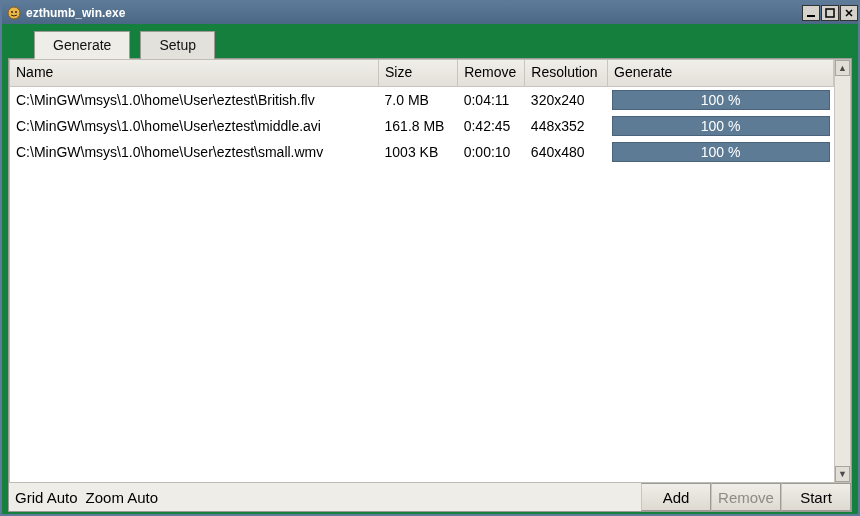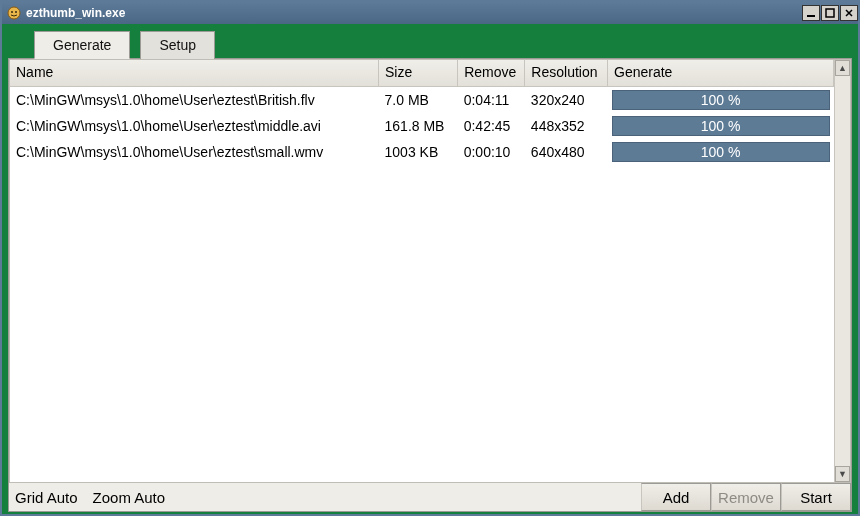--- a/index.html
+++ b/index.html
@@ -158,21 +158,21 @@
   .vscroll .track { flex:1; }
   .statusbar {
     display: flex;
     align-items: stretch;
     height: 28px;
   }
   .status-text {
     flex: 1;
     display: flex;
     align-items: center;
-    gap: 15px;
+    gap: 8px;
     padding: 0 6px;
     color: #000;
     font-size: 15px;
   }
   .btnrow { display: flex; }
   .btn {
     width: 70px;
     border: 1px solid #9c9a94;
     border-left: 1px solid #c7c5bd;
     background: linear-gradient(#f0eee8,#dedad2);

